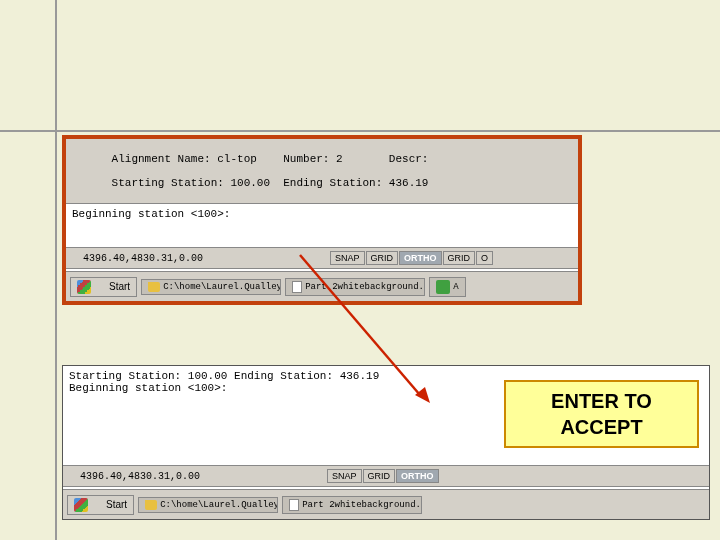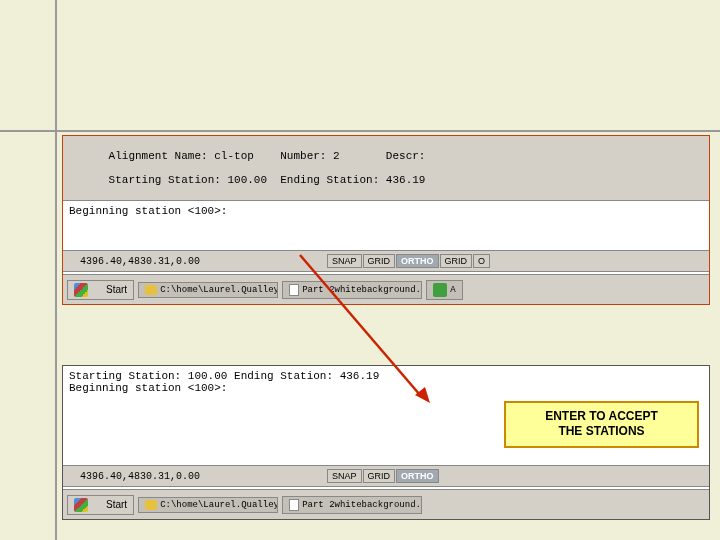--- a/index.html
+++ b/index.html
@@ -38,24 +38,24 @@
       width: 2px;
       height: 540px;
       background-color: #999;
     }
 
     
     .cad-panel-top {
       position: absolute;
       top: 135px;
       left: 62px;
-      width: 648px;
+      width: 520px;
       height: 170px;
       background-color: #ffffff;
-      border: 1px solid #c2410c;
+      border: 4px solid #c2410c;
     }
 
     .cad-panel-top .info-bar {
       background-color: #d4d0c8;
       border-bottom: 1px solid #888;
       padding: 2px 6px;
       font-size: 11px;
       color: #000;
       white-space: pre;
     }
@@ -229,21 +229,21 @@
     
     .accept-tooltip {
       position: absolute;
       right: 10px;
       bottom: 38px;
       width: 195px;
       background-color: #ffff99;
       border: 2px solid #cc8800;
       padding: 6px 10px;
       font-family: Arial, sans-serif;
-      font-size: 12px;
+      font-size: 20px;
       font-weight: bold;
       color: #000000;
       text-align: center;
       line-height: 1.3;
       z-index: 30;
     }
 
     .connector-svg {
       position: absolute;
       top: 245px;
@@ -314,21 +314,20 @@
     <div class="coord-bar">
       <span class="coord-text">4396.40,4830.31,0.00</span>
       <div class="snap-buttons">
         <button class="snap-btn">SNAP</button>
         <button class="snap-btn">GRID</button>
         <button class="snap-btn active">ORTHO</button>
       </div>
 
       <div class="accept-tooltip">
         <div>ENTER TO ACCEPT</div>
-        <div>THE STATIONS</div>
       </div>
     </div>
 
     <div class="taskbar-bottom">
       <button class="start-btn">
         <div class="start-icon"></div>
         <span>Start</span>
       </button>
       <div class="taskbar-item">
         <div class="taskbar-icon-folder"></div>

